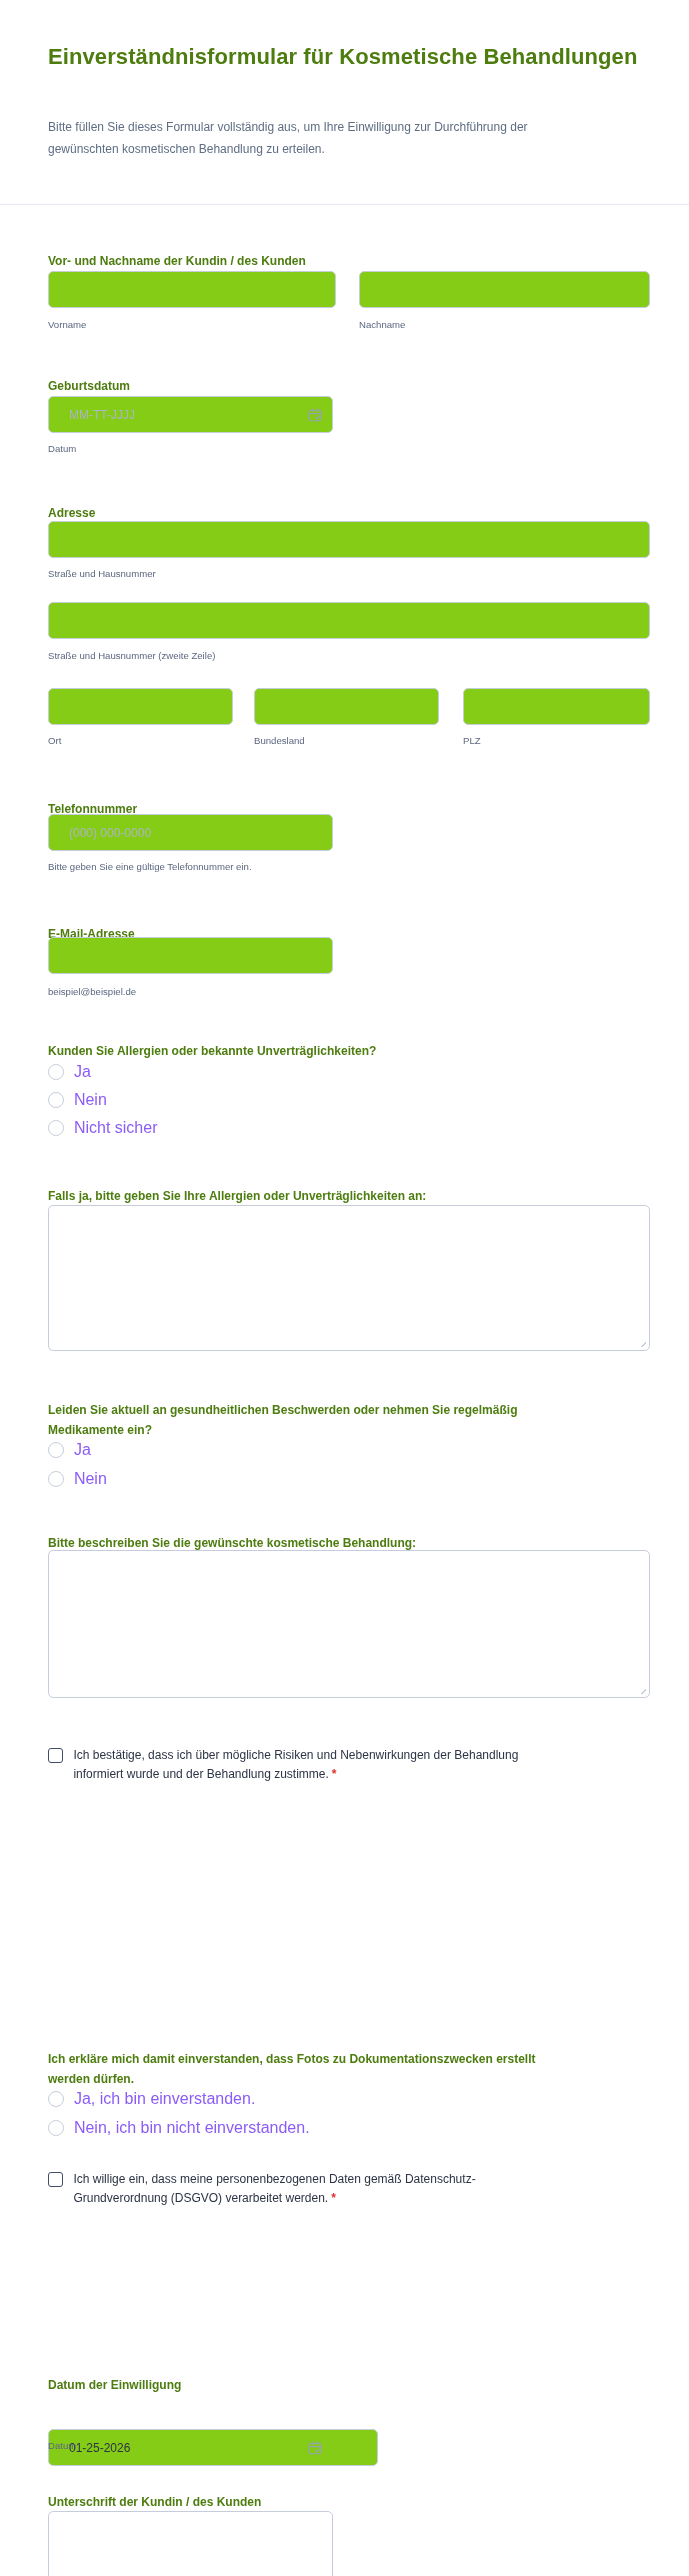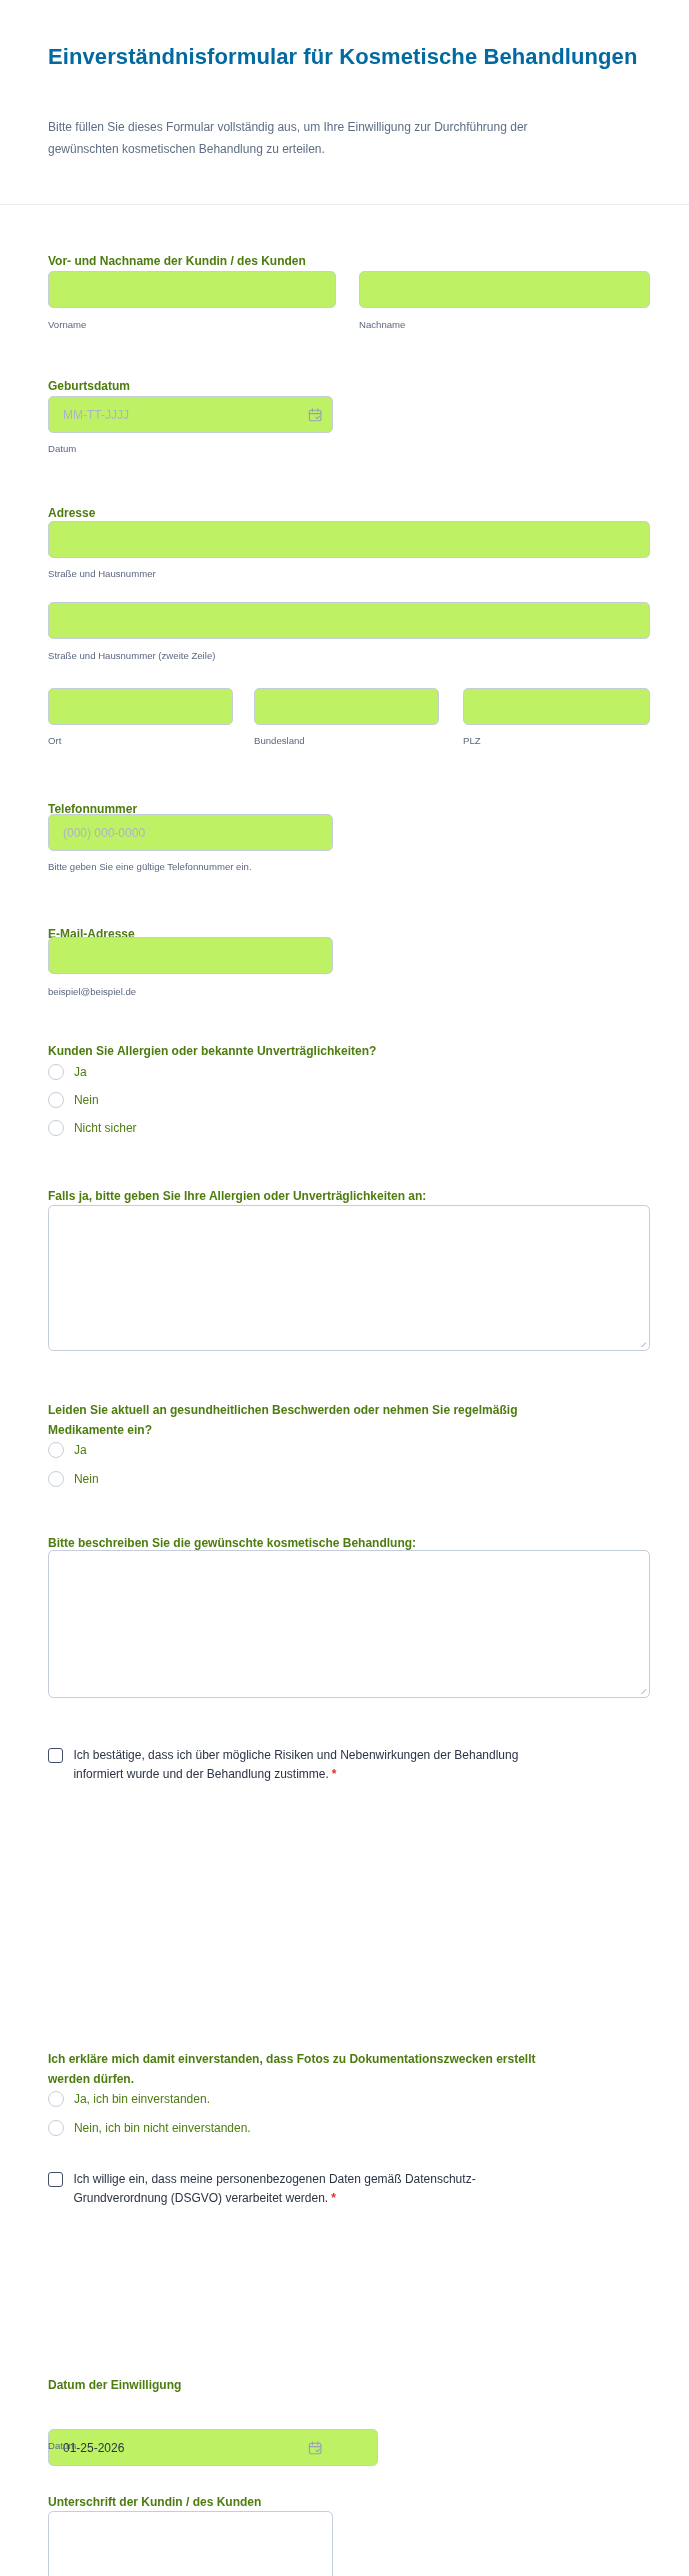--- a/index.html
+++ b/index.html
@@ -5,39 +5,39 @@
   * { margin:0; padding:0; box-sizing:border-box; }
   html,body { background:#ffffff; }
   body { font-family:"Liberation Sans","DejaVu Sans",sans-serif; }
   #page {
     position:relative; width:689px; height:2576px; margin:0 auto;
     background:#ffffff; overflow:hidden; color:#2c3345;
   }
   .abs { position:absolute; }
   .title {
     left:48px; top:39px; width:602px;
-    font-size:22px; line-height:35px; font-weight:700; color:#0369a1;
+    font-size:22px; line-height:35px; font-weight:700; color:#4d7c0f;
     letter-spacing:0.1px;
   }
   .subtitle {
     left:48px; top:117px; max-width:482px;
     font-size:12px; line-height:21.5px; color:#5e6d84;
   }
   .divider { left:0; top:204px; width:689px; height:0.7px; background:#e7eaf1; }
 
   .label {
     font-size:12px; line-height:20px; font-weight:600; color:#4d7c0f;margin-top:8px;
   }
   .sublabel { font-size:9.6px; line-height:12px; color:#5b6780; }
 
   .tinput {
-    position:absolute; height:37px; background:#bef264;
+    position:absolute; height:37px; background:#84cc16;
     border:0.7px solid #c6cdda; border-radius:5.2px;
     font-family:"Liberation Sans","DejaVu Sans",sans-serif;
-    font-size:12px; color:#2c3345; padding:0 14px; outline:none;
+    font-size:12px; color:#2c3345; padding:0 20px; outline:none;
   }
   .tinput::placeholder { color:#adb4c5; opacity:1; }
 
   .ta-wrap { position:absolute; left:48px; width:602px; }
   .ta {
     display:block; width:100%; height:100%;
     background:#fff; border:0.7px solid #c6cdda; border-radius:5.2px;
     resize:none; outline:none; padding:9px 10.4px;
     font-family:"Liberation Sans","DejaVu Sans",sans-serif;
     font-size:12px; color:#2c3345;
@@ -46,21 +46,21 @@
     position:absolute; right:3.7px; bottom:3.7px; width:8.2px; height:8.2px;
     background:repeating-linear-gradient(135deg,#c8cedb 0 1.1px,transparent 1.1px 3.7px);
     clip-path:polygon(100% 0,100% 100%,0 100%);
   }
 
   .opt-row { position:absolute; left:48px; display:flex; align-items:center; }
   .radio {
     width:16.3px; height:16.3px; border:1.5px solid #c6cdda; border-radius:50%;
     background:#fff; flex:0 0 auto; margin-right:9.6px;
   }
-  .opt-text { font-size:12px; line-height:18px; color:#4d7c0f; }
+  .opt-text { font-size:16px; line-height:18px; color:#8b5cf6; }
 
   .check-row { position:absolute; left:48px; display:flex; align-items:flex-start; }
   .checkbox {
     width:15px; height:15px; border:1.5px solid #434c66; border-radius:3px;
     background:#fff; flex:0 0 auto; margin:1.5px 10.4px 0 0;
   }
   .check-text { font-size:12px; line-height:19px; color:#2c3345; max-width:445px; }
   .req { color:#e0312e; font-weight:700; margin-left:3px; }
 
   .q-wide { max-width:511px; }

